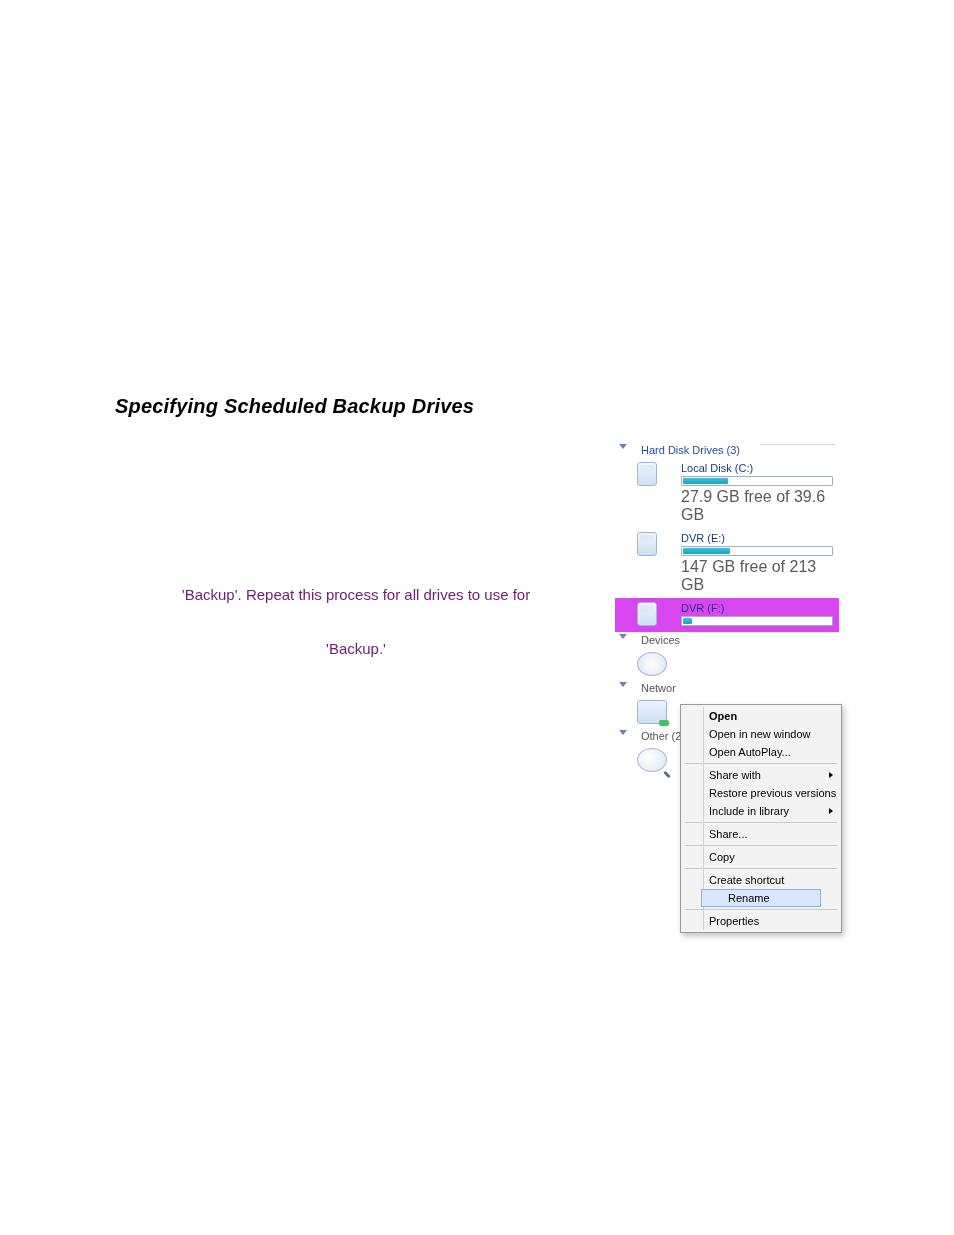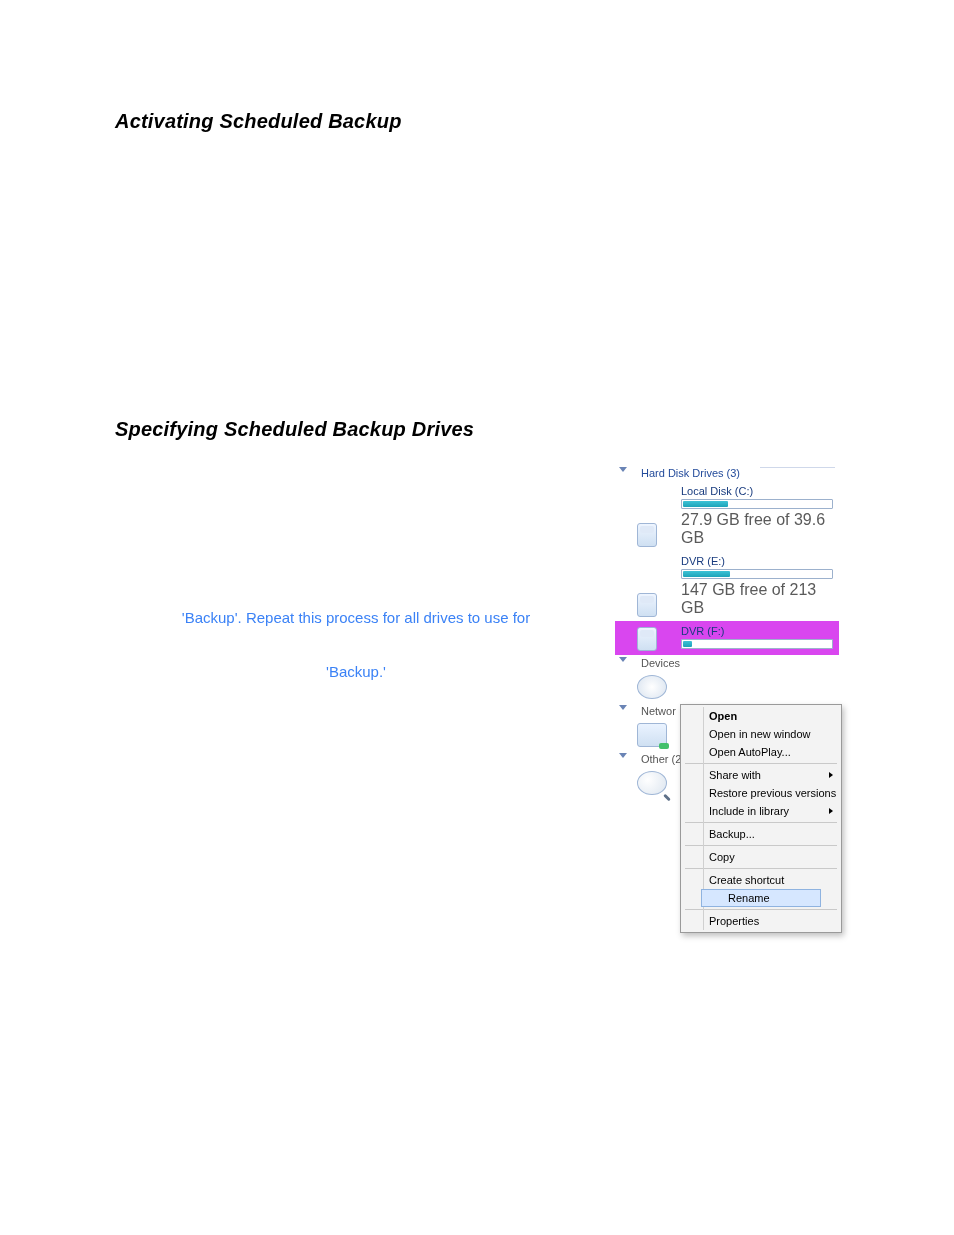--- a/index.html
+++ b/index.html
@@ -1,29 +1,29 @@
 <!DOCTYPE html>
 <html><head>
 <meta charset="utf-8">
 <style>
   html,body{margin:0;padding:0;background:#fff;font-family:Arial,Helvetica,sans-serif;color:#000}
   .page{width:954px;height:1235px;position:relative;box-sizing:border-box;padding:110px 115px 0 115px}
   .heading{font-weight:700;font-style:italic;font-size:20px;letter-spacing:.2px;margin:0 0 18px 0}
   .heading.h2{margin-top:0}
   .heading.h3{margin-top:285px}
   .body-row{display:flex;gap:18px;margin-top:24px}
-  .body-text{flex:1;font-size:15px;line-height:1.7;color:#3b82f6;padding-top:140px}
+  .body-text{flex:1;font-size:15px;line-height:1.7;color:#701a75;padding-top:140px}
   .body-text .l1{margin:0 0 28px 0;text-align:center}
   .body-text .l2{margin:0;text-align:center}
   
   .explorer{width:224px;font-family:'Segoe UI',Tahoma,Arial;font-size:11px;color:#1a3a7a;user-select:none}
   .group-head{display:flex;align-items:flex-start;gap:14px;color:#234b9b;padding:2px 4px}
   .tri{display:inline-block;width:0;height:0;border-left:4px solid transparent;border-right:4px solid transparent;border-top:5px solid #6a84b5}
   .ghline{flex:1;height:1px;background:#cfd8ea;margin-left:6px}
-  .drive{display:flex;align-items:flex-end;gap:24px;padding:4px 6px 4px 22px;color:#333}
+  .drive{display:flex;align-items:flex-start;gap:24px;padding:4px 6px 4px 22px;color:#333}
   .drive .info{flex:1}
   .drive .nm{color:#183b7e;margin-bottom:2px}
   .bar{height:8px;border:1px solid #9cb1cd;border-radius:1px;background:#fff;width:150px;position:relative;margin-bottom:2px}
   .bar .fill{position:absolute;inset:1px auto 1px 1px;background:linear-gradient(#3cc2d6,#1da3b9);border-radius:1px}
   .free{color:#5a5a5a;font-size:16px}
   .drive.sel{background:#d946ef}
   .drive.sel .bar{width:150px}
   .cut{color:#555}
   .ic{width:28px;height:22px;display:inline-block}
   .ic.hdd{background:linear-gradient(#eef5ff,#cfe0f2);border:1px solid #9fb6d6;border-radius:3px;position:relative}
@@ -41,21 +41,20 @@
   .ctx .sep{height:1px;background:#c9c9c9;margin:2px 4px}
   .ctx .sub:after{content:"";position:absolute;right:8px;top:50%;margin-top:-3px;border-top:3px solid transparent;border-bottom:3px solid transparent;border-left:4px solid #000}
   
   .ctx:before{content:"";position:absolute;left:22px;top:2px;bottom:2px;width:1px;background:#d0d0d0}
 </style>
 </head>
 <body>
 
 <div class="page">
 
-  <h2 class="heading h2">Activating Scheduled Backup</h2>
 
   <h2 class="heading h3">Specifying Scheduled Backup Drives</h2>
 
   <div class="body-row">
     <div class="body-text">
       <p class="l1">'Backup'. Repeat this process for all drives to use for</p>
       <p class="l2">'Backup.'</p>
     </div>
 
     <div class="explorer">
@@ -125,21 +124,21 @@
 
   <div class="ctx">
     <div class="mi bold">Open</div>
     <div class="mi">Open in new window</div>
     <div class="mi">Open AutoPlay...</div>
     <div class="sep"></div>
     <div class="mi sub">Share with</div>
     <div class="mi">Restore previous versions</div>
     <div class="mi sub">Include in library</div>
     <div class="sep"></div>
-    <div class="mi">Backup...</div>
+    <div class="mi">Share...</div>
     <div class="sep"></div>
     <div class="mi">Copy</div>
     <div class="sep"></div>
     <div class="mi">Create shortcut</div>
     <div class="mi sel">Rename</div>
     <div class="sep"></div>
     <div class="mi">Properties</div>
   </div>
 
 </div>

